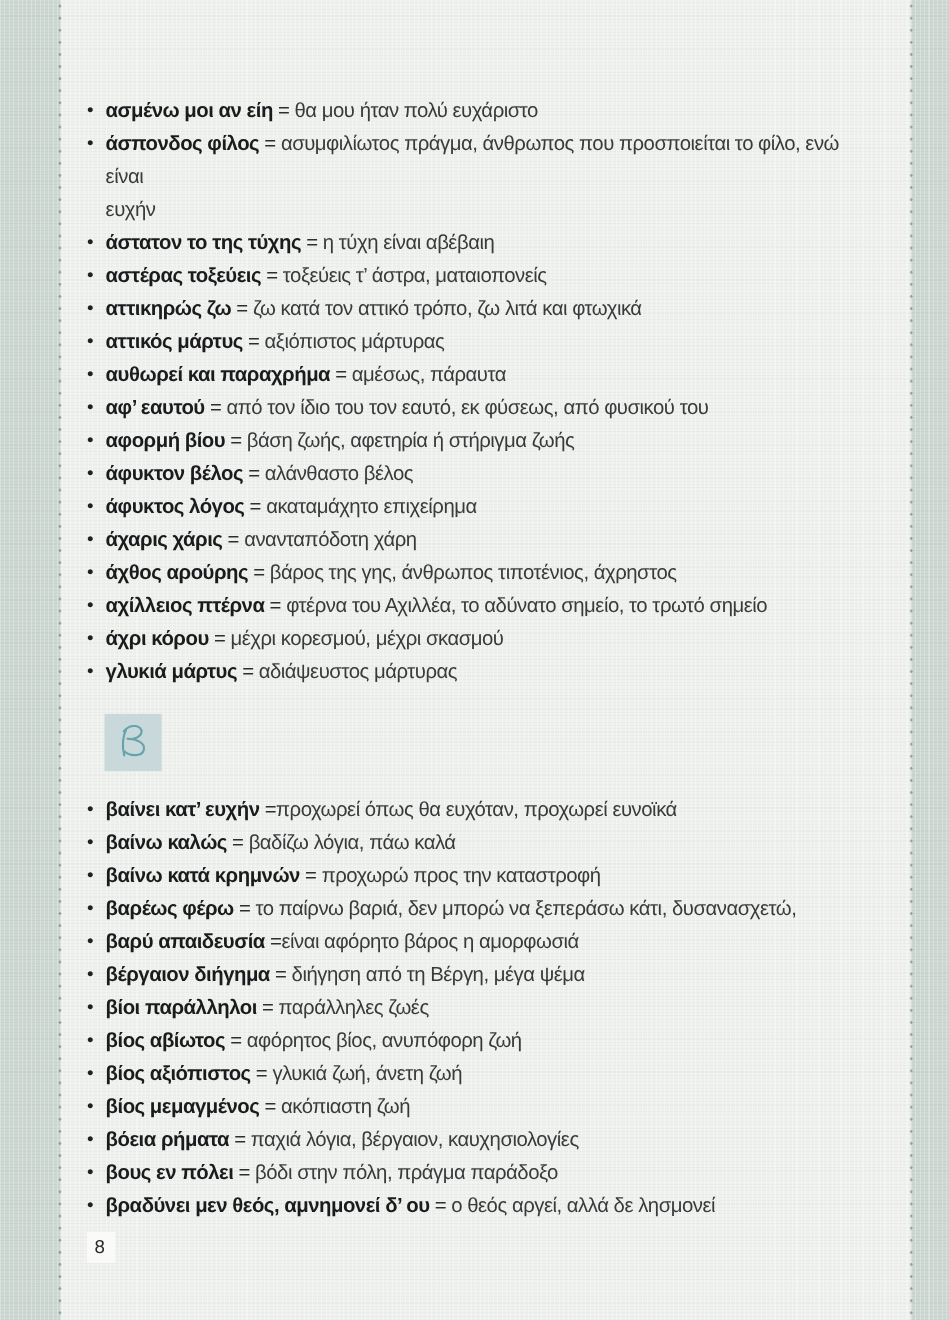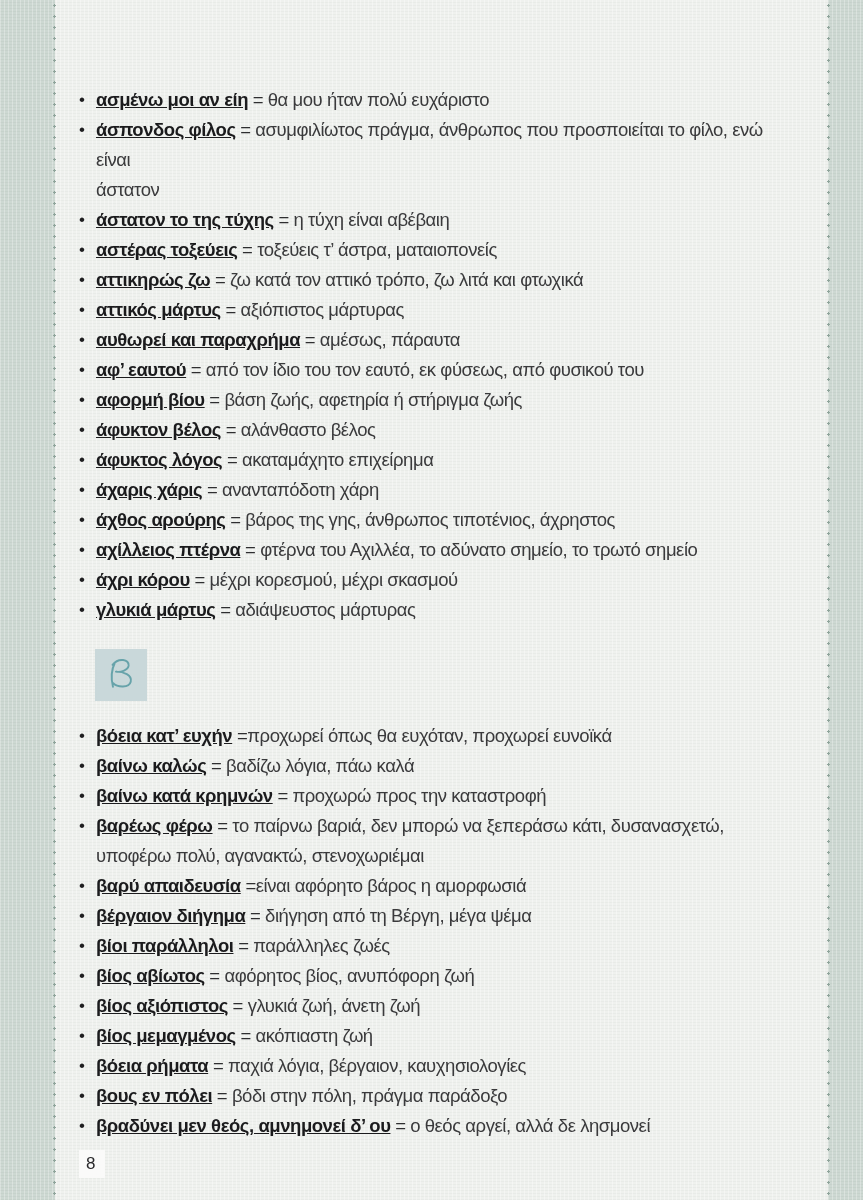--- a/index.html
+++ b/index.html
@@ -36,21 +36,21 @@
   }
   ul.glossary{list-style:none;margin:0;padding:0;}
   ul.glossary li{
     display:flex;align-items:flex-start;
     font-size:18.5px;line-height:30px;
     letter-spacing:-0.45px;
     color:#3a3a3c;
   }
   .bullet{flex:0 0 17px;width:17px;color:#1f1f21;font-size:17px;}
   .entry-text{flex:1 1 auto;}
-  .term{font-weight:bold;color:#1b1b1d;text-decoration:underline;}
+  .term{font-weight:bold;color:#1b1b1d;}
   .eq{white-space:pre;color:#2e2e30;}
   .def{color:#3a3a3c;}
   .section-marker{
     width:52px;height:52px;
     margin:24px 0 20px 16px;
     background:#c9d8da;
     display:flex;align-items:center;justify-content:center;
   }
   .section-marker svg{display:block;}
   .page-number{
@@ -73,21 +73,21 @@
   <div class="dots dots-right"></div>
 
   <div class="content">
     <ul class="glossary" id="list-alpha">
         <li>
           <span class="bullet">•</span>
           <span class="entry-text"><span class="term">ασμένω μοι αν είη</span><span class="eq"> = </span><span class="def">θα μου ήταν πολύ ευχάριστο</span></span>
         </li>
         <li>
           <span class="bullet">•</span>
-          <span class="entry-text"><span class="term">άσπονδος φίλος</span><span class="eq"> = </span><span class="def">ασυμφιλίωτος πράγμα, άνθρωπος που προσποιείται το φίλο, ενώ είναι</span><br><span class="def">άστατον</span></span>
+          <span class="entry-text"><span class="term">άσπονδος φίλος</span><span class="eq"> = </span><span class="def">ασυμφιλίωτος πράγμα, άνθρωπος που προσποιείται το φίλο, ενώ είναι</span><br><span class="def">ευχήν</span></span>
         </li>
         <li>
           <span class="bullet">•</span>
           <span class="entry-text"><span class="term">άστατον το της τύχης</span><span class="eq"> = </span><span class="def">η τύχη είναι αβέβαιη</span></span>
         </li>
         <li>
           <span class="bullet">•</span>
           <span class="entry-text"><span class="term">αστέρας τοξεύεις</span><span class="eq"> = </span><span class="def">τοξεύεις τ’ άστρα, ματαιοπονείς</span></span>
         </li>
         <li>
@@ -146,33 +146,33 @@
           <path d="M19 11 C15 19 14 30 16.5 40
                    M16 14 C23 5 36 7.5 35 15 C34 21 25 23 20 22
                    C29 22 39.5 26 37.5 34 C35.5 41.5 22 41 16.5 35.5" fill="none" stroke="#67a3aa" stroke-width="2.3" stroke-linecap="round" stroke-linejoin="round"></path>
         </svg>
       </span>
     </div>
 
     <ul class="glossary" id="list-beta">
         <li>
           <span class="bullet">•</span>
-          <span class="entry-text"><span class="term">βόεια κατ’ ευχήν</span><span class="eq"> =</span><span class="def">προχωρεί όπως θα ευχόταν, προχωρεί ευνοϊκά</span></span>
+          <span class="entry-text"><span class="term">βαίνει κατ’ ευχήν</span><span class="eq"> =</span><span class="def">προχωρεί όπως θα ευχόταν, προχωρεί ευνοϊκά</span></span>
         </li>
         <li>
           <span class="bullet">•</span>
           <span class="entry-text"><span class="term">βαίνω καλώς</span><span class="eq"> = </span><span class="def">βαδίζω λόγια, πάω καλά</span></span>
         </li>
         <li>
           <span class="bullet">•</span>
           <span class="entry-text"><span class="term">βαίνω κατά κρημνών</span><span class="eq"> = </span><span class="def">προχωρώ προς την καταστροφή</span></span>
         </li>
         <li>
           <span class="bullet">•</span>
-          <span class="entry-text"><span class="term">βαρέως φέρω</span><span class="eq"> = </span><span class="def">το παίρνω βαριά, δεν μπορώ να ξεπεράσω κάτι, δυσανασχετώ,</span><br><span class="def">υποφέρω πολύ, αγανακτώ, στενοχωριέμαι</span></span>
+          <span class="entry-text"><span class="term">βαρέως φέρω</span><span class="eq"> = </span><span class="def">το παίρνω βαριά, δεν μπορώ να ξεπεράσω κάτι, δυσανασχετώ,</span><br></span>
         </li>
         <li>
           <span class="bullet">•</span>
           <span class="entry-text"><span class="term">βαρύ απαιδευσία</span><span class="eq"> =</span><span class="def">είναι αφόρητο βάρος η αμορφωσιά</span></span>
         </li>
         <li>
           <span class="bullet">•</span>
           <span class="entry-text"><span class="term">βέργαιον διήγημα</span><span class="eq"> = </span><span class="def">διήγηση από τη Βέργη, μέγα ψέμα</span></span>
         </li>
         <li>

